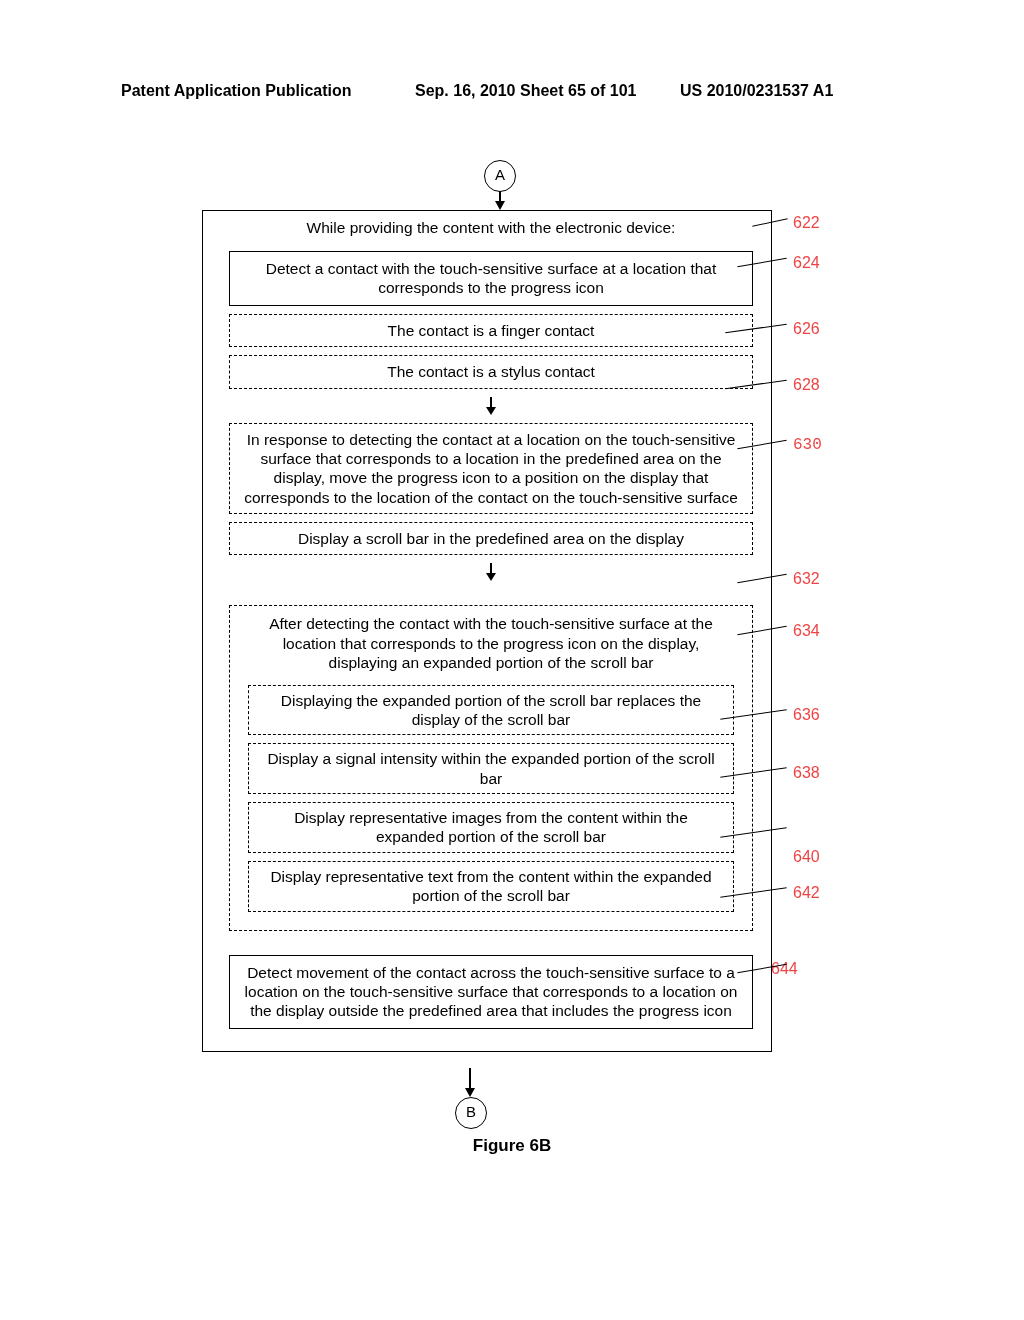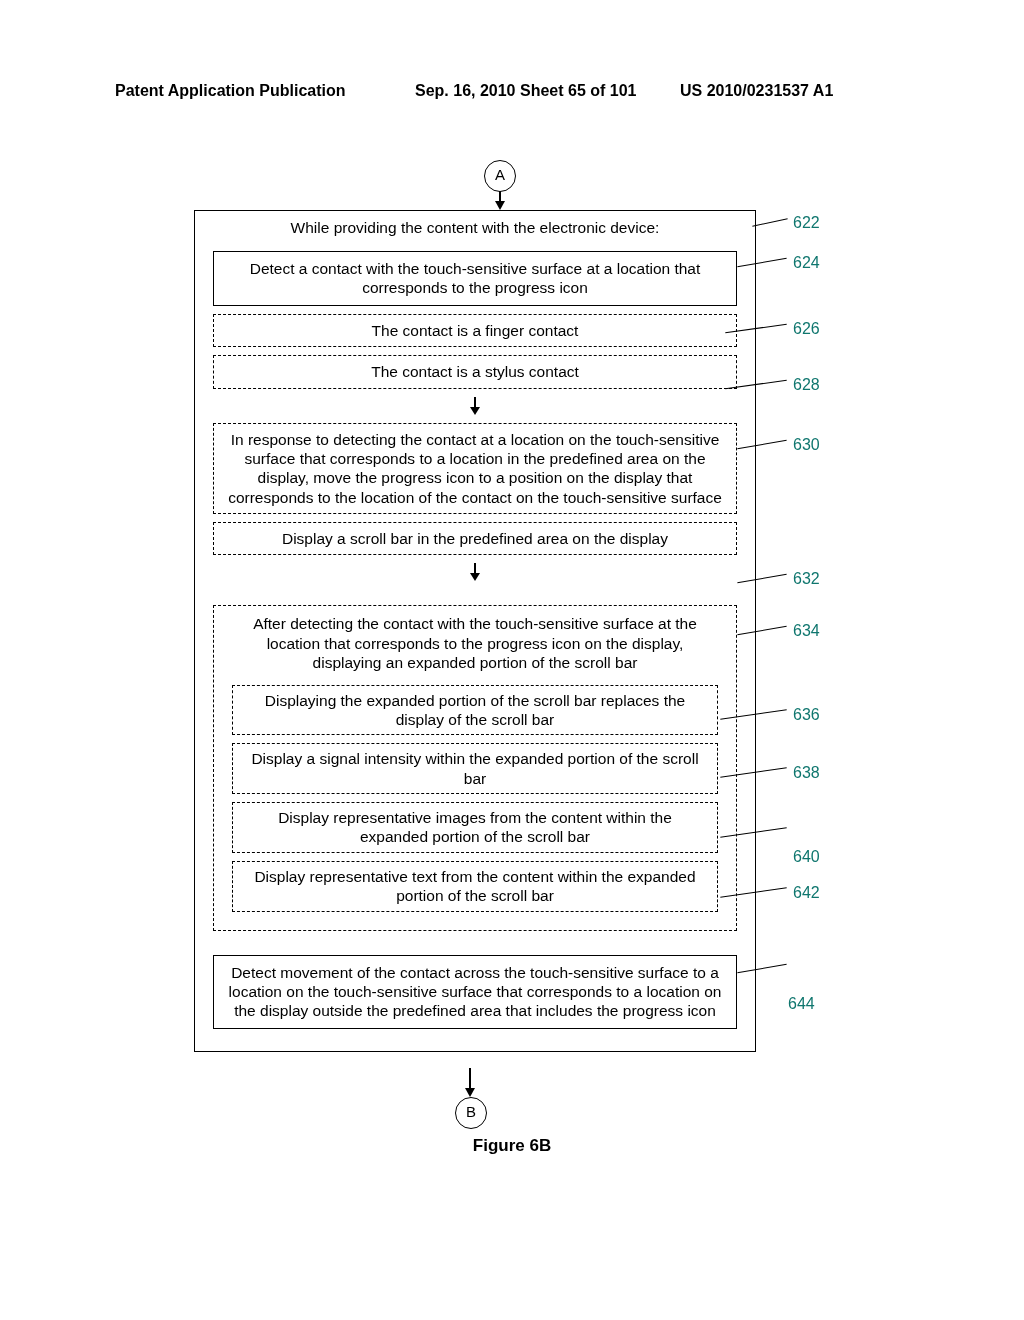--- a/index.html
+++ b/index.html
@@ -15,21 +15,21 @@
   .header {
     position: absolute;
     top: 82px;
     left: 0;
     width: 1024px;
     font-size: 16px;
     font-weight: bold;
   }
   .header .left {
     position: absolute;
-    left: 115px;
+    left: 121px;
   }
   .header .mid {
     position: absolute;
     left: 415px;
   }
   .header .right {
     position: absolute;
     left: 680px;
   }
   .diagram-area {
@@ -69,24 +69,24 @@
     position: absolute;
     left: -5px;
     width: 0;
     height: 0;
     border-left: 5px solid transparent;
     border-right: 5px solid transparent;
     border-top: 9px solid #000;
   }
   .outer-box {
     position: absolute;
-    left: 4px;
+    left: 12px;
     width: 560px;
     border: 1.5px solid #000;
-    padding: 8px 0 14px 0;
+    padding: 8px 0 14px 8px;
   }
   .outer-box .title {
     text-align: center;
     font-size: 15.5px;
     padding: 0 30px 6px 30px;
   }
   .step-box {
     border: 1.5px solid #000;
     margin: 8px 18px;
     padding: 7px 14px;
@@ -145,21 +145,21 @@
     top: 10px;
     width: 0;
     height: 0;
     border-left: 5px solid transparent;
     border-right: 5px solid transparent;
     border-top: 8px solid #000;
   }
   .ref-label {
     position: absolute;
     font-size: 16px;
-    color: #0f766e;
+    color: #ef4444;
   }
   .ref-leader {
     position: absolute;
     height: 1px;
     background: #000;
   }
   .figure-caption {
     position: absolute;
     left: 50%;
     transform: translateX(-50%);
@@ -227,42 +227,42 @@
 
 <div class="ref-label" style="top:254px;left:793px;">624</div>
 <div class="ref-leader" style="top:262px;left:737px;width:50px;transform:rotate(-10deg);"></div>
 
 <div class="ref-label" style="top:320px;left:793px;text-align:right;">626</div>
 <div class="ref-leader" style="top:328px;left:725px;width:62px;transform:rotate(-8deg);"></div>
 
 <div class="ref-label" style="top:376px;left:793px;">628</div>
 <div class="ref-leader" style="top:384px;left:725px;width:62px;transform:rotate(-8deg);"></div>
 
-<div class="ref-label" style="top:436px;left:793px;">630</div>
+<div class="ref-label" style="top:436px;left:793px;font-family:Liberation Mono, monospace;">630</div>
 <div class="ref-leader" style="top:444px;left:737px;width:50px;transform:rotate(-10deg);"></div>
 
 <div class="ref-label" style="top:570px;left:793px;">632</div>
 <div class="ref-leader" style="top:578px;left:737px;width:50px;transform:rotate(-10deg);"></div>
 
 <div class="ref-label" style="top:622px;left:793px;">634</div>
 <div class="ref-leader" style="top:630px;left:737px;width:50px;transform:rotate(-10deg);"></div>
 
 <div class="ref-label" style="top:706px;left:793px;">636</div>
 <div class="ref-leader" style="top:714px;left:720px;width:67px;transform:rotate(-8deg);"></div>
 
 <div class="ref-label" style="top:764px;left:793px;">638</div>
 <div class="ref-leader" style="top:772px;left:720px;width:67px;transform:rotate(-8deg);"></div>
 
 <div class="ref-label" style="top:824px;left:793px;margin-top:24px;">640</div>
 <div class="ref-leader" style="top:832px;left:720px;width:67px;transform:rotate(-8deg);"></div>
 
 <div class="ref-label" style="top:884px;left:793px;">642</div>
 <div class="ref-leader" style="top:892px;left:720px;width:67px;transform:rotate(-8deg);"></div>
 
-<div class="ref-label" style="top:960px;left:788px;margin-top:35px;">644</div>
+<div class="ref-label" style="top:960px;left:771px;">644</div>
 <div class="ref-leader" style="top:968px;left:737px;width:50px;transform:rotate(-10deg);"></div>
 
 <div style="position:absolute;left:470px;top:1068px;">
   <div style="position:absolute;left:-0.75px;top:0;width:1.5px;height:20px;background:#000;"></div>
   <div style="position:absolute;left:-5px;top:20px;width:0;height:0;border-left:5px solid transparent;border-right:5px solid transparent;border-top:9px solid #000;"></div>
 </div>
 <div style="position:absolute;left:455px;top:1097px;width:30px;height:30px;border:1.5px solid #000;border-radius:50%;text-align:center;line-height:28px;font-size:15px;background:#fff;">B</div>
 
 <div class="figure-caption" style="top:1136px;">Figure 6B</div>
 

